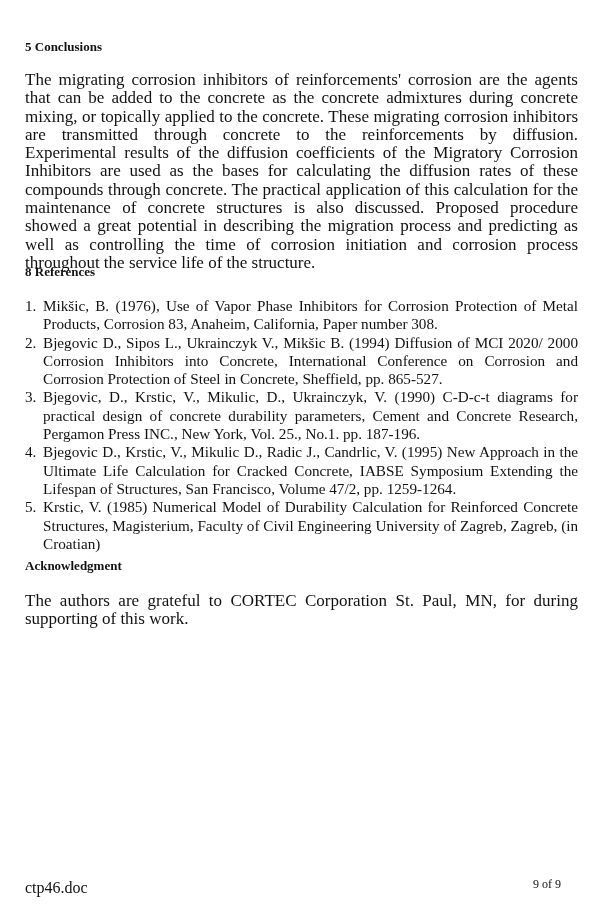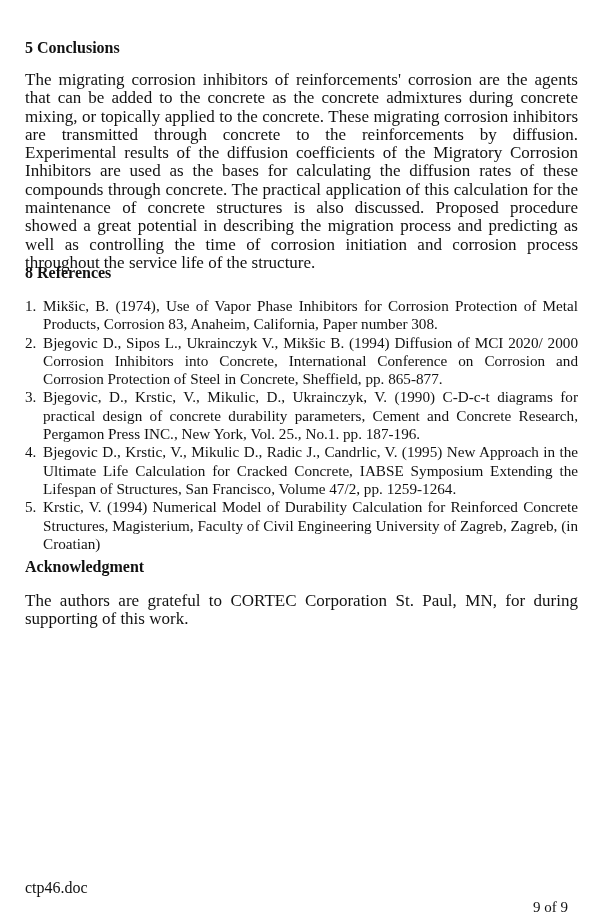--- a/index.html
+++ b/index.html
@@ -1,61 +1,61 @@
 <!DOCTYPE html>
 <html><head>
 <meta charset="utf-8">
 <style>
   html, body { margin: 0; padding: 0; background: #ffffff; }
   body { width: 614px; height: 923px; position: relative; overflow: hidden;
          font-family: "Liberation Serif", serif; color: #111; }
   .page { position: absolute; left: 25px; top: 0; width: 553px; }
-  h2 { font-size: 16px; font-weight: bold; margin: 0; position: absolute; left: 0; }
+  h2 { font-size: 13px; font-weight: bold; margin: 0; position: absolute; left: 0; }
   .h-concl { top: 39px; }
   .h-refs { top: 264px; }
   .h-ack { top: 558px; }
   p.body { position: absolute; left: 0; width: 553px; margin: 0;
            font-size: 17px; line-height: 18.3px; text-align: justify; }
   .p-concl { top: 71px; }
   .p-ack { top: 592px; }
   ol.refs { position: absolute; left: 0; top: 297px; width: 553px; margin: 0; padding: 0;
             list-style: none; font-size: 15.2px; line-height: 18.3px; }
   ol.refs li { position: relative; padding-left: 18px; text-align: justify; }
   ol.refs li .num { position: absolute; left: 0; top: 0; }
   .footer-left { position: absolute; left: 25px; top: 879px; font-size: 16px; }
-  .footer-right { position: absolute; left: 533px; top: 899px; font-size: 15px; font-family: Liberation Serif, serif; }
+  .footer-right { position: absolute; left: 533px; top: 877px; font-size: 12px; font-family: Liberation Serif, serif; }
 </style>
 </head>
 <body>
 
 <div class="page">
   <h2 class="h-concl">5  Conclusions</h2>
   <p class="body p-concl">The migrating corrosion inhibitors of reinforcements' corrosion are the agents that can be added to the concrete as the concrete admixtures during concrete mixing, or topically applied to the concrete.  These migrating corrosion inhibitors are transmitted through concrete to the reinforcements by diffusion.  Experimental results of the diffusion coefficients of the Migratory Corrosion Inhibitors are used as the bases for calculating the diffusion rates of these compounds through concrete.  The practical application of this calculation for the maintenance of concrete structures is also discussed.  Proposed procedure showed a great potential in describing the migration process and predicting as well as controlling the time of corrosion initiation and corrosion process throughout the service life of the structure.</p>
 
   <h2 class="h-refs">8  References</h2>
   <ol class="refs">
     <li>
       <span class="num">1.</span>
-      <span>Mikšic, B. (1974), Use of Vapor Phase Inhibitors for Corrosion Protection of Metal Products, Corrosion 83, Anaheim, California, Paper number 308.</span>
+      <span>Mikšic, B. (1976), Use of Vapor Phase Inhibitors for Corrosion Protection of Metal Products, Corrosion 83, Anaheim, California, Paper number 308.</span>
     </li>
     <li>
       <span class="num">2.</span>
-      <span>Bjegovic D., Sipos L., Ukrainczyk V., Mikšic B. (1994) Diffusion of MCI 2020/ 2000 Corrosion Inhibitors into Concrete, International Conference on Corrosion and Corrosion Protection of Steel in Concrete, Sheffield, pp. 865-877.</span>
+      <span>Bjegovic D., Sipos L., Ukrainczyk V., Mikšic B. (1994) Diffusion of MCI 2020/ 2000 Corrosion Inhibitors into Concrete, International Conference on Corrosion and Corrosion Protection of Steel in Concrete, Sheffield, pp. 865-527.</span>
     </li>
     <li>
       <span class="num">3.</span>
       <span>Bjegovic, D., Krstic, V., Mikulic, D., Ukrainczyk, V. (1990) C-D-c-t diagrams for practical design of concrete durability parameters, Cement and Concrete Research, Pergamon Press INC., New York, Vol. 25., No.1. pp. 187-196.</span>
     </li>
     <li>
       <span class="num">4.</span>
       <span>Bjegovic D., Krstic, V., Mikulic D., Radic J., Candrlic, V. (1995) New Approach in the Ultimate Life Calculation for Cracked Concrete, IABSE Symposium Extending the Lifespan of Structures, San Francisco, Volume 47/2, pp. 1259-1264.</span>
     </li>
     <li>
       <span class="num">5.</span>
-      <span>Krstic, V. (1994) Numerical Model of Durability Calculation for Reinforced Concrete Structures, Magisterium, Faculty of Civil Engineering University of Zagreb, Zagreb, (in Croatian)</span>
+      <span>Krstic, V. (1985) Numerical Model of Durability Calculation for Reinforced Concrete Structures, Magisterium, Faculty of Civil Engineering University of Zagreb, Zagreb, (in Croatian)</span>
     </li>
   </ol>
 
   <h2 class="h-ack">Acknowledgment</h2>
   <p class="body p-ack">The authors are grateful to CORTEC Corporation St. Paul, MN, for during supporting of this work.</p>
 </div>
 
 <div class="footer-left">ctp46.doc</div>
 <div class="footer-right">9 of 9</div>
 

